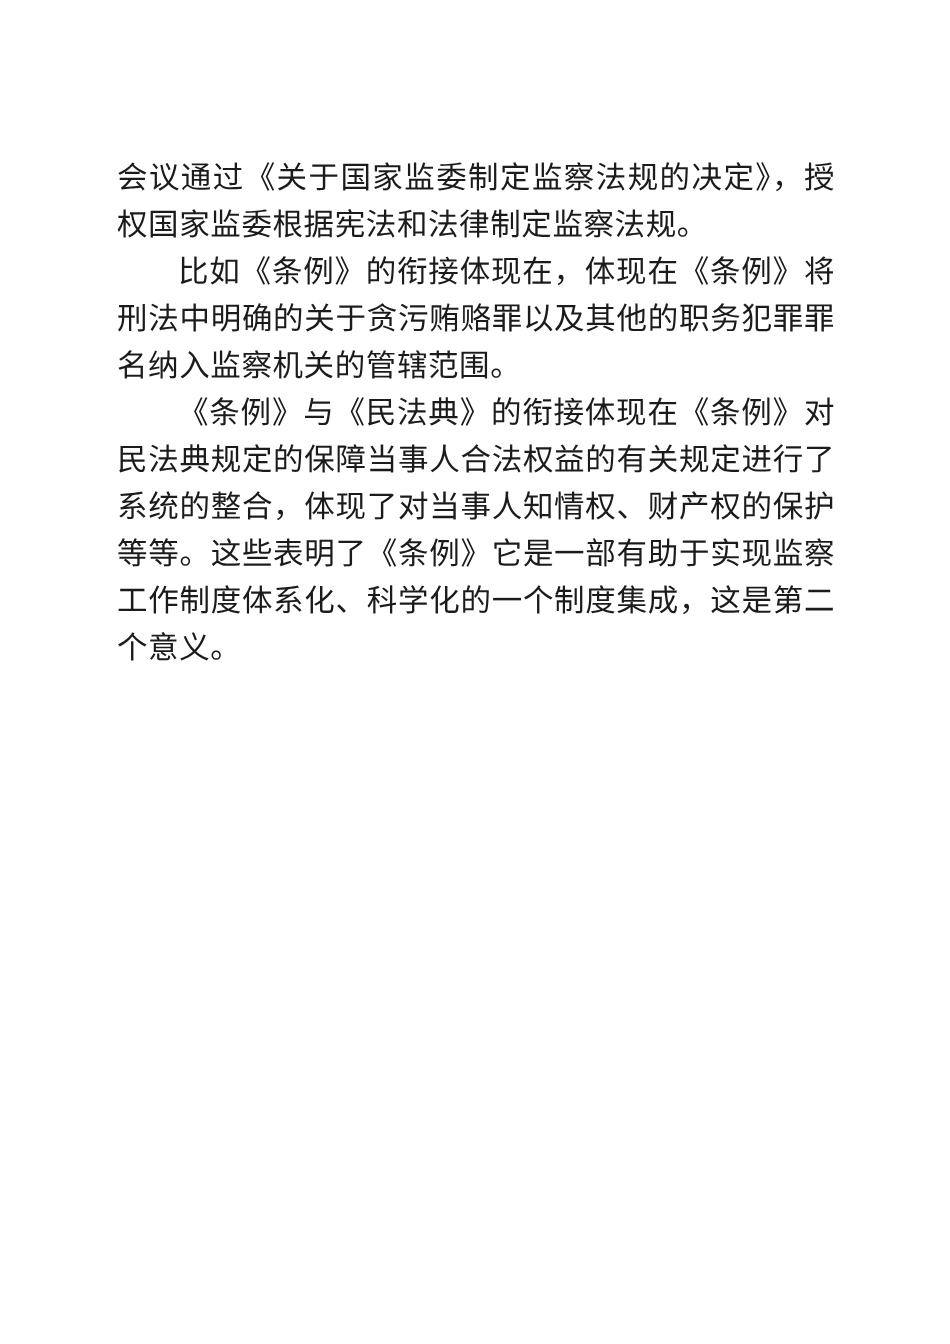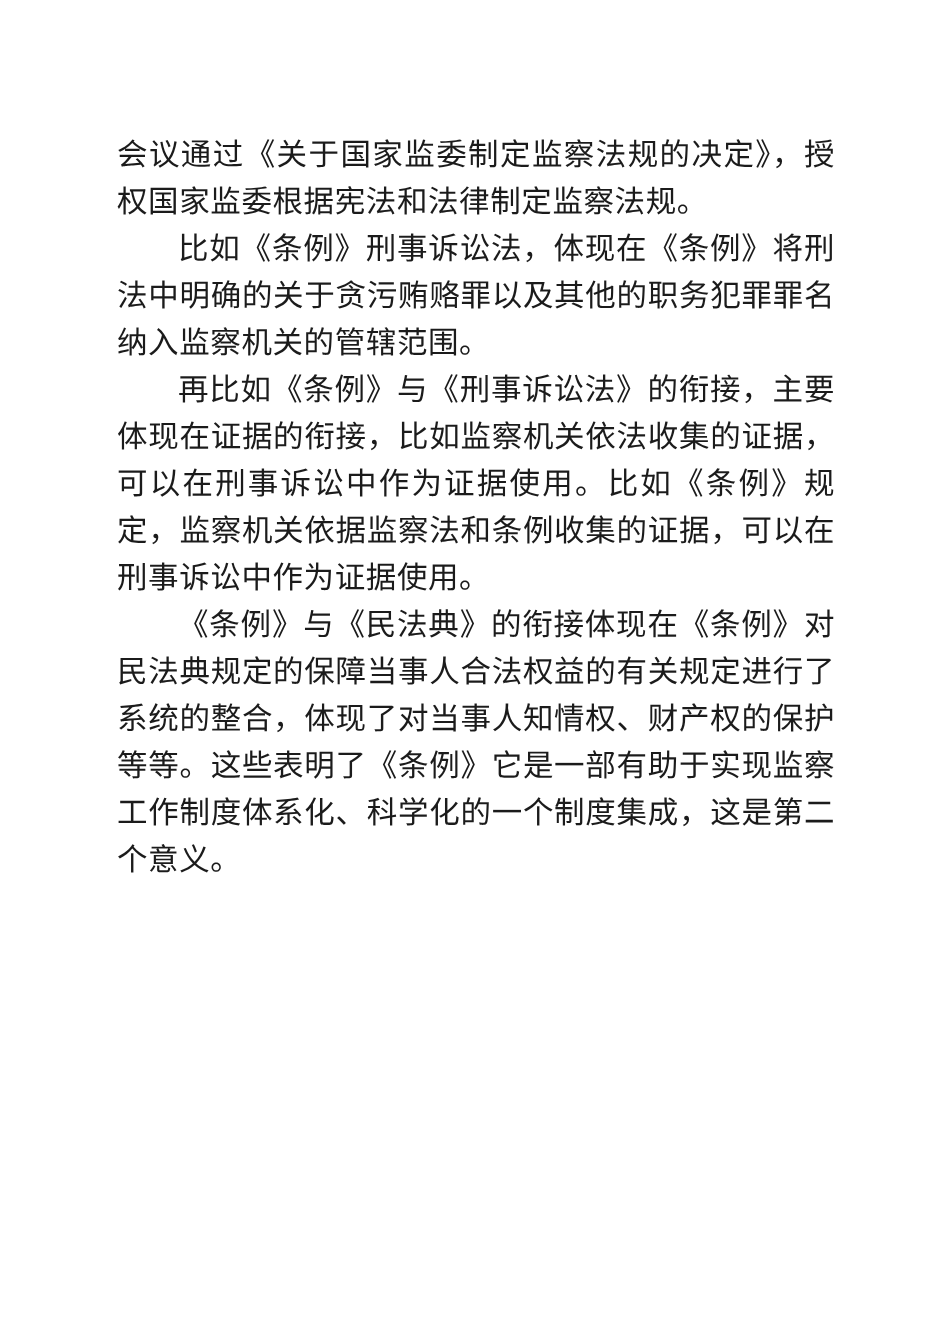--- a/index.html
+++ b/index.html
@@ -9,20 +9,21 @@
     background: #ffffff;
   }
 
   .page {
     position: relative;
     width: 950px;
     height: 1024px;
     background: #ffffff;
     box-sizing: border-box;
     overflow: hidden;
+    margin-top: 23px;
   }
 
   .content {
     position: absolute;
     left: 117px;
     top: 132px;
     width: 718px;
   }
 
   .para {
@@ -51,21 +52,20 @@
 </style>
 </head>
 <body>
 
 <div class="page">
   <div class="content">
 
     <p class="para continuation">会议通过《关于国家监委制定监察法规的决定》，授权国家监委根据宪法和法律制定监察法规。</p>
 
 
-    <p class="para">比如《条例》刑事诉讼法，体现在《条例》将刑法中明确的关于贪污贿赂罪以及其他的职务犯罪罪名纳入监察机关的管辖范围。</p>
+    <p class="para">比如《条例》的衔接体现在，体现在《条例》将刑法中明确的关于贪污贿赂罪以及其他的职务犯罪罪名纳入监察机关的管辖范围。</p>
 
 
-    <p class="para">再比如《条例》与《刑事诉讼法》的衔接，主要体现在证据的衔接，比如监察机关依法收集的证据，可以在刑事诉讼中作为证据使用。比如《条例》规定，监察机关依据监察法和条例收集的证据，可以在刑事诉讼中作为证据使用。</p>
 
     <p class="para">《条例》与《民法典》的衔接体现在《条例》对民法典规定的保障当事人合法权益的有关规定进行了系统的整合，体现了对当事人知情权、财产权的保护等等。这些表明了《条例》它是一部有助于实现监察工作制度体系化、科学化的一个制度集成，这是第二个意义。</p>
 
   </div>
 </div>
 
 </body></html>

